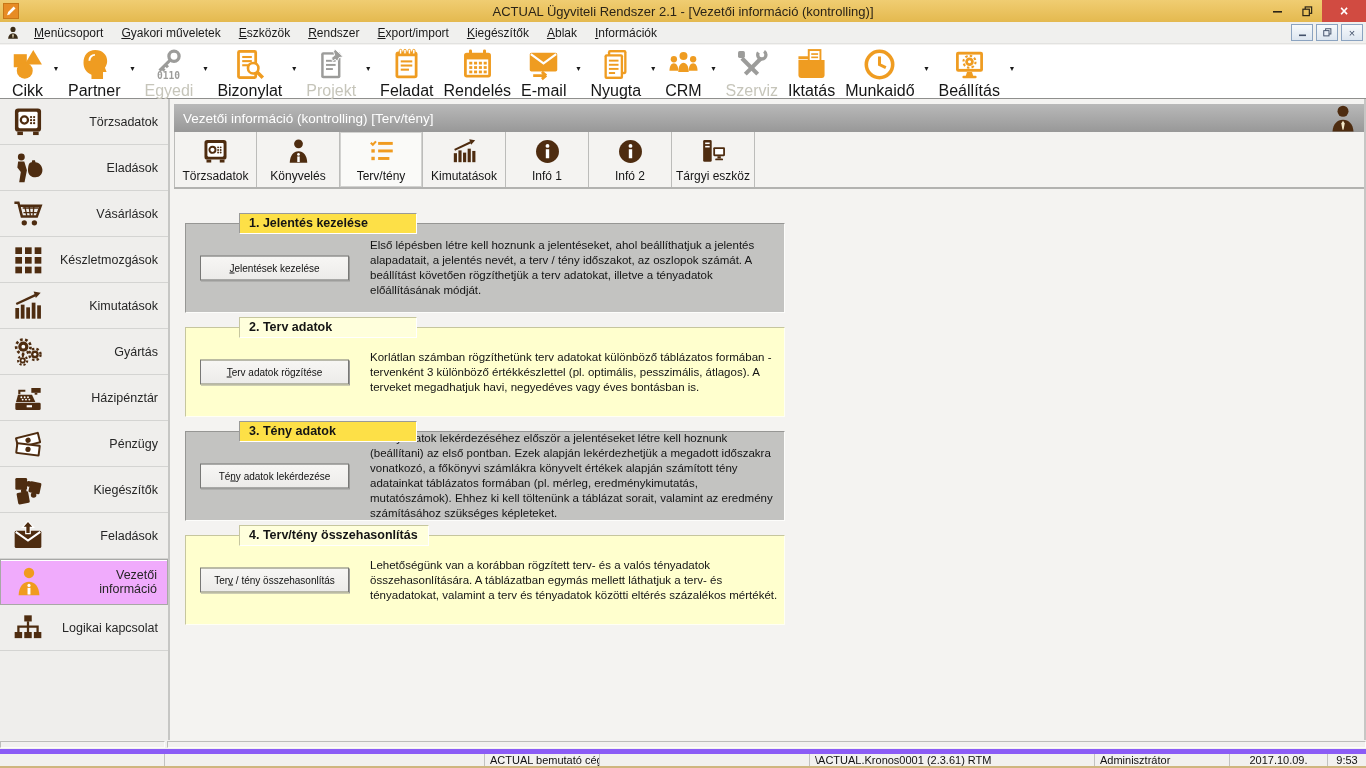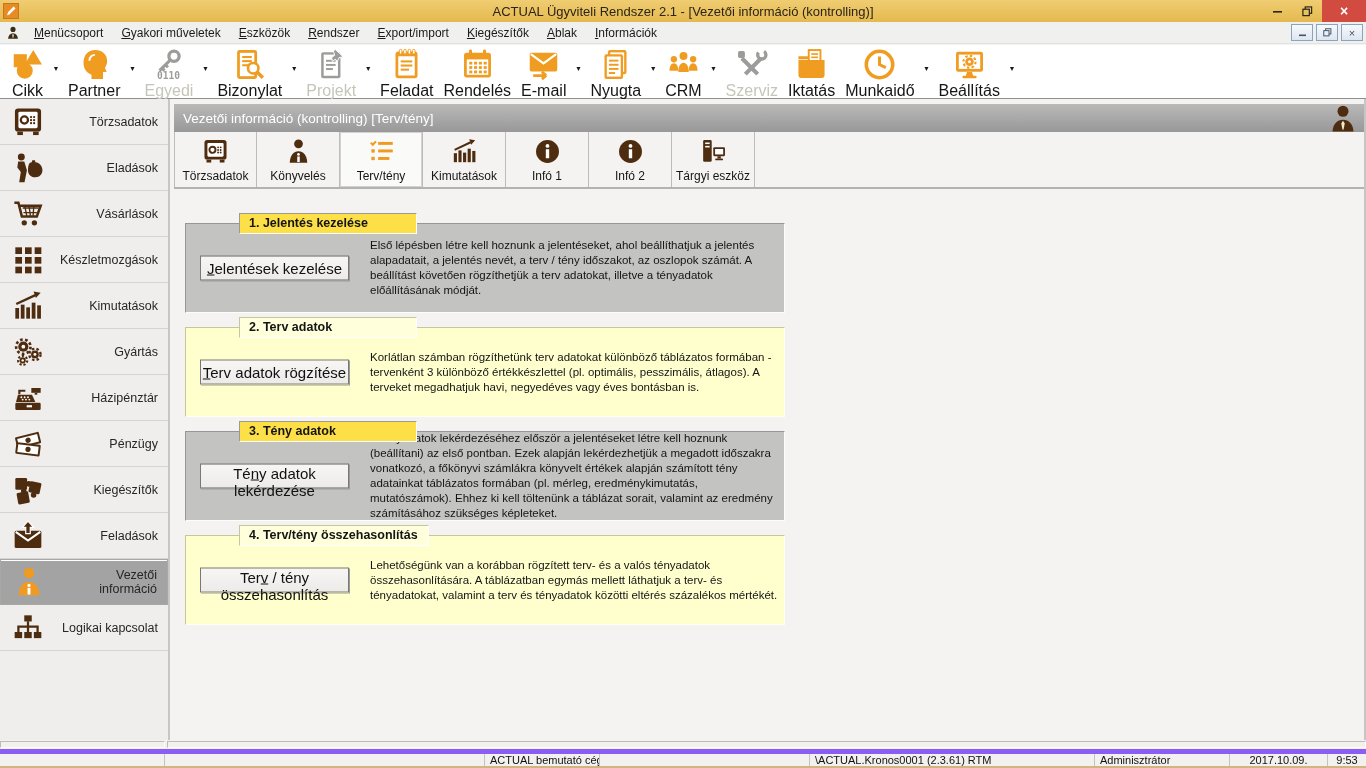--- a/index.html
+++ b/index.html
@@ -42,21 +42,21 @@
   .titem.disabled .tlabel { color:#c6c5ba; }
   .drop { width:14px; padding-top:17px; font-size:7px; color:#1a1a1a; text-align:center; }
 
   
   .sidebar { position:absolute; top:99px; left:0; width:170px; bottom:28px;
     background:#efeeec; border-right:2px solid #c6c6c4; }
   .sitem { height:46px; display:flex; align-items:center; padding:0 10px 0 12px;
     border-bottom:1px solid #d4d4d2; font-size:12.5px; color:#262626; }
   .sitem .ic { width:32px; height:32px; color:#4e2c10; }
   .sitem .slabel { flex:1; text-align:right; }
-  .sitem.selected { background:#a3a3a3; border:1px solid #a8a8a6; box-shadow:0 1px 0 #fff inset;gap:12px; }
+  .sitem.selected { background:#f0abfc; border:1px solid #a8a8a6; box-shadow:0 1px 0 #fff inset;gap:12px; }
   .sitem.selected .ic { color:#f09b1f; }
 
   
   .content { position:absolute; top:99px; left:170px; right:0; bottom:28px;
     background:#f4f3f1; border-right:2px solid #c6c6c4; }
   .chead { margin:5px 0 0 4px; height:28px; background:linear-gradient(#b9b9b9,#989898);
     color:#fff; font-weight:normal; font-size:13.5px; display:flex; align-items:center;
     padding-left:9px; position:relative; }
   .chead .huser { position:absolute; right:6px; top:0; width:30px; height:30px; color:#4e2c10; }
 
@@ -73,21 +73,21 @@
   .sbody { position:absolute; inset:0; border:1px solid; }
   .section.gray  .sbody { background:#c3c3c1; border-color:#969694 #fdfdfb #fdfdfb #969694; }
   .section.yellow .sbody { background:#ffffce; border-color:#c6c69e #fffff4 #fffff4 #c6c69e; }
   .sheader { position:absolute; top:-10px; left:54px; height:21px; line-height:19px;
     min-width:178px; padding:0 10px 0 9px; font-weight:bold; font-size:12.5px; color:#141414;
     border:1px solid; z-index:2; }
   .section.gray  .sheader { background:#fde047; border-color:#9a9a98 #ffffff #ffffff #9a9a98; }
   .section.yellow .sheader { background:#ffffdc; border-color:#c6c69e #ffffff #ffffff #c6c69e; }
   .btn3d { position:absolute; left:14px; top:50%; transform:translateY(-50%); width:149px; height:25px;
     background:linear-gradient(#f7f6f4,#ecebe9); border:1px solid #787876;
-    box-shadow:1px 1px 0 #9a9a98; font-family:inherit; font-size:15px; color:#111; }
+    box-shadow:1px 1px 0 #9a9a98; font-family:inherit; font-size:10px; color:#111; }
   .key { text-decoration:underline; }
   .desc { position:absolute; left:184px; top:50%; transform:translateY(-50%); width:408px;
     font-size:11.5px; line-height:15px; color:#141414; }
 
   
   .bstrip { position:absolute; left:0; right:0; bottom:19px; height:9px; background:#f2f1ef; }
   .bpane { position:absolute; top:1px; height:7px; border:1px solid; border-color:#bcbcba #fdfdfb #fdfdfb #bcbcba; }
   .bp1 { left:0; width:165px; } .bp2 { left:167px; right:0; }
   .statusbar { position:absolute; left:0; right:0; bottom:2px; height:17px; background:#f2f1ef;
     border-top:5px solid #8b5cf6; display:flex; font-size:11px; color:#111; }

